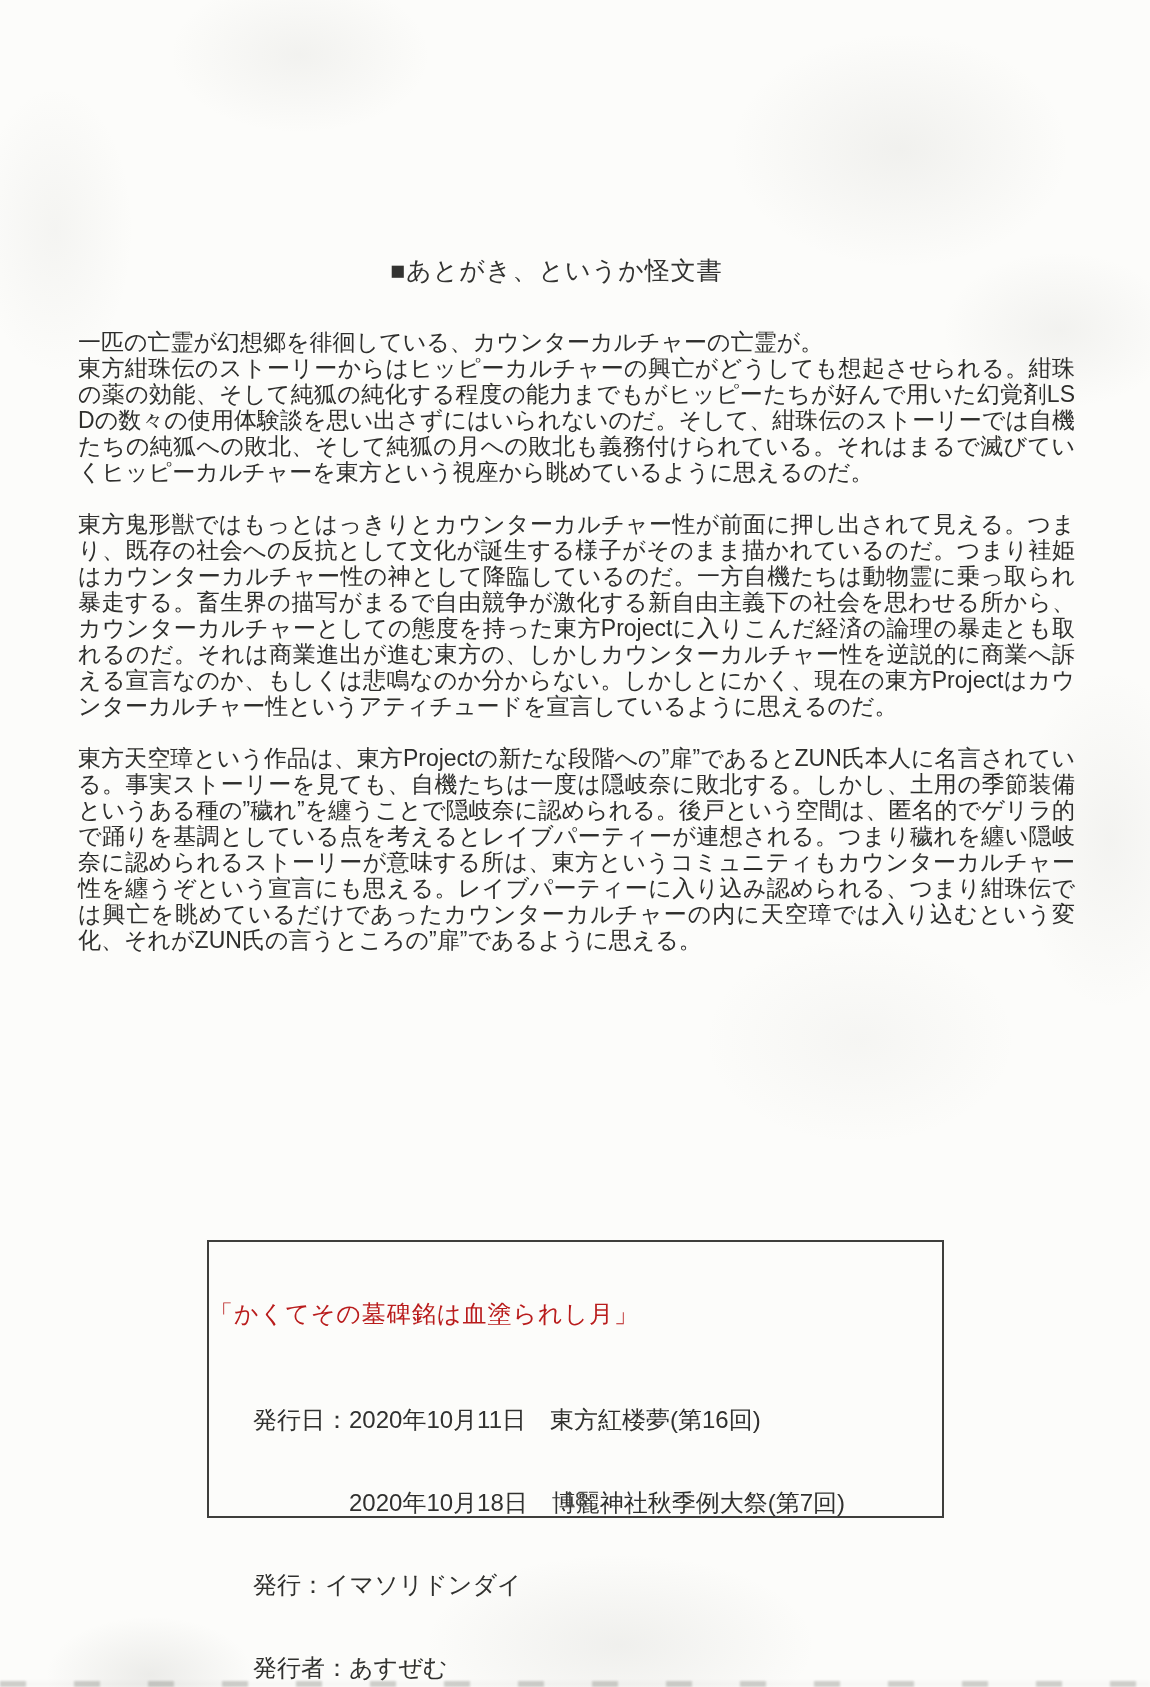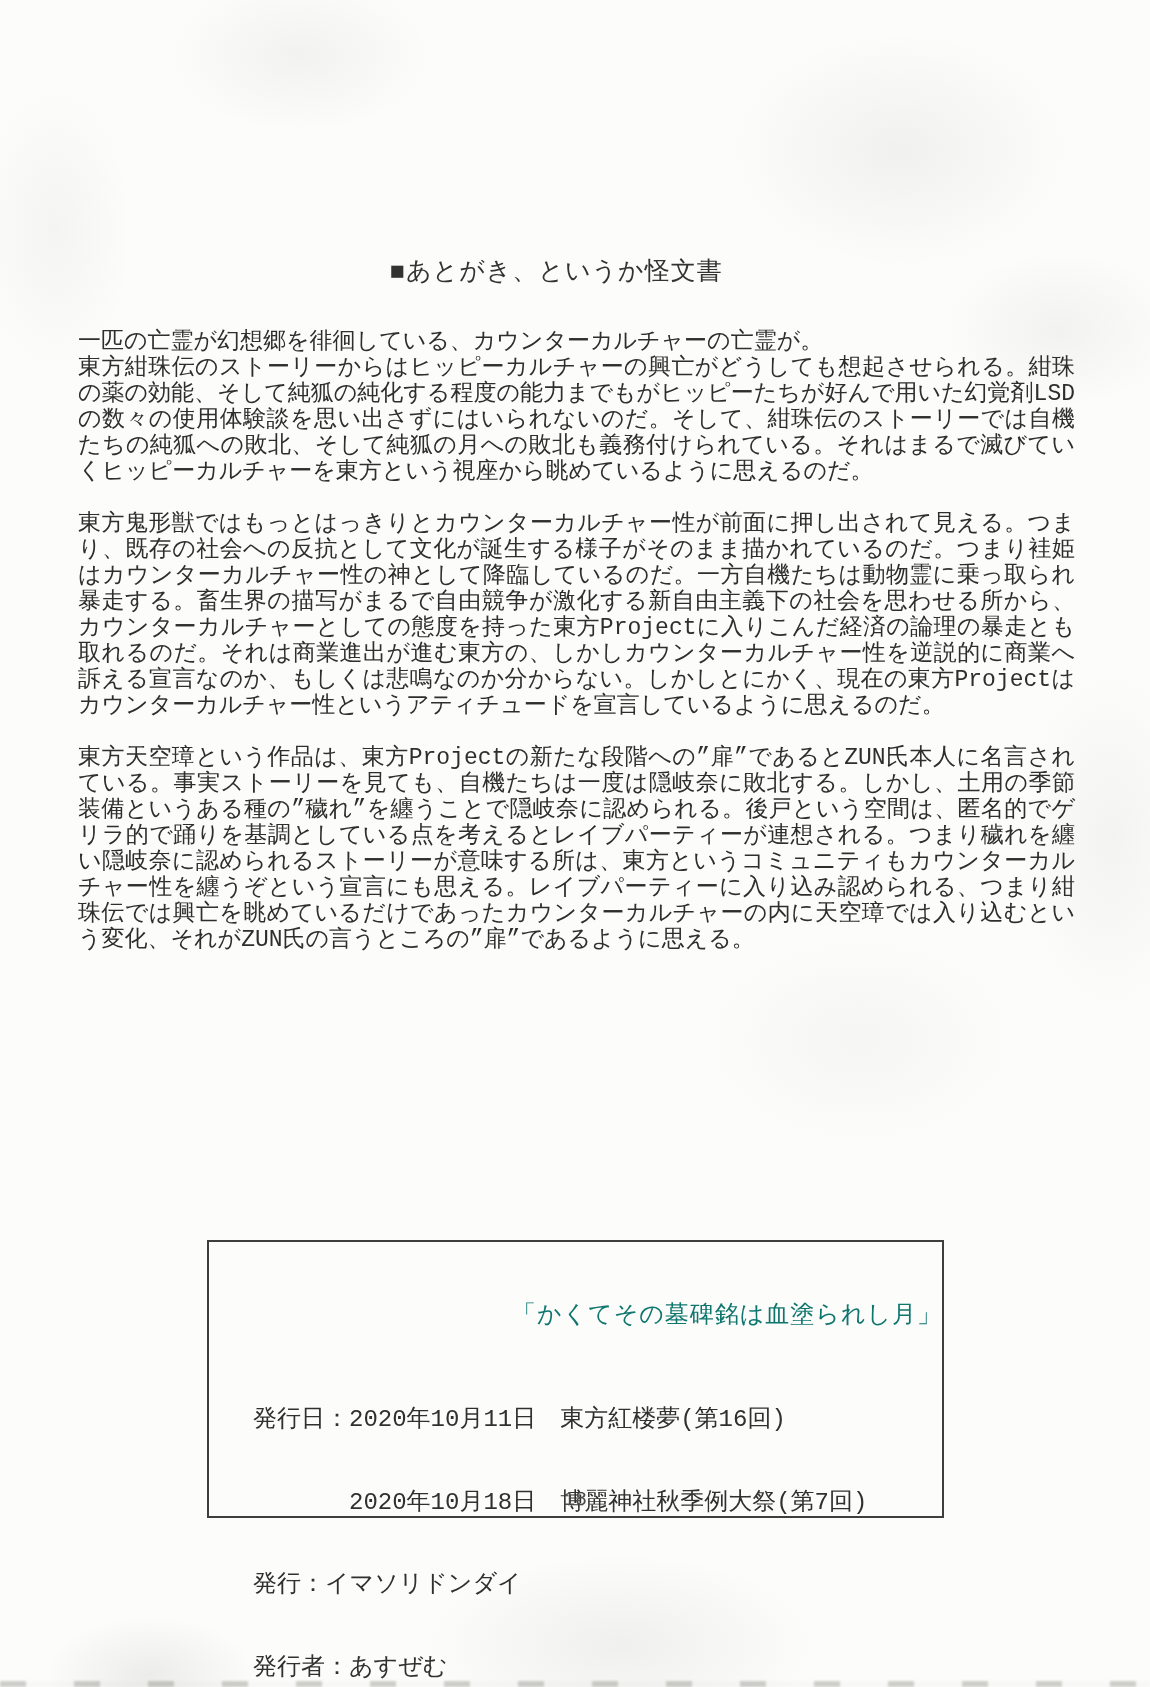--- a/index.html
+++ b/index.html
@@ -6,21 +6,21 @@
     margin: 0;
     padding: 0;
     background: #fbfbf9;
   }
   .page {
     position: relative;
     width: 1150px;
     height: 1687px;
     background: #fcfcfa;
     overflow: hidden;
-    font-family: Liberation Mono, monospace;
+    font-family: Liberation Sans, sans-serif;
     color: #2f2f2f;
   }
   
   .page::before {
     content: "";
     position: absolute;
     inset: 0;
     pointer-events: none;
     background:
       radial-gradient(ellipse 260px 180px at 900px 150px, rgba(140,140,132,0.10), transparent 65%),
@@ -75,24 +75,24 @@
     position: absolute;
     left: 207px;
     top: 1240px;
     width: 737px;
     height: 278px;
     border: 2px solid #3e3e3c;
     box-sizing: border-box;
   }
   .colophon-title {
     margin-top: 56px;
-    text-align: right;
+    text-align: left;
     font-size: 24px;
     letter-spacing: 1px;
-    color: #0f766e;
+    color: #b91c1c;
   }
   .colophon-lines {
     margin: 21px 20px 0 44px;
     font-size: 24px;
     line-height: 27.5px;
     white-space: pre-wrap;
     color: #30302e;
   }
   .page-number {
     position: absolute;

